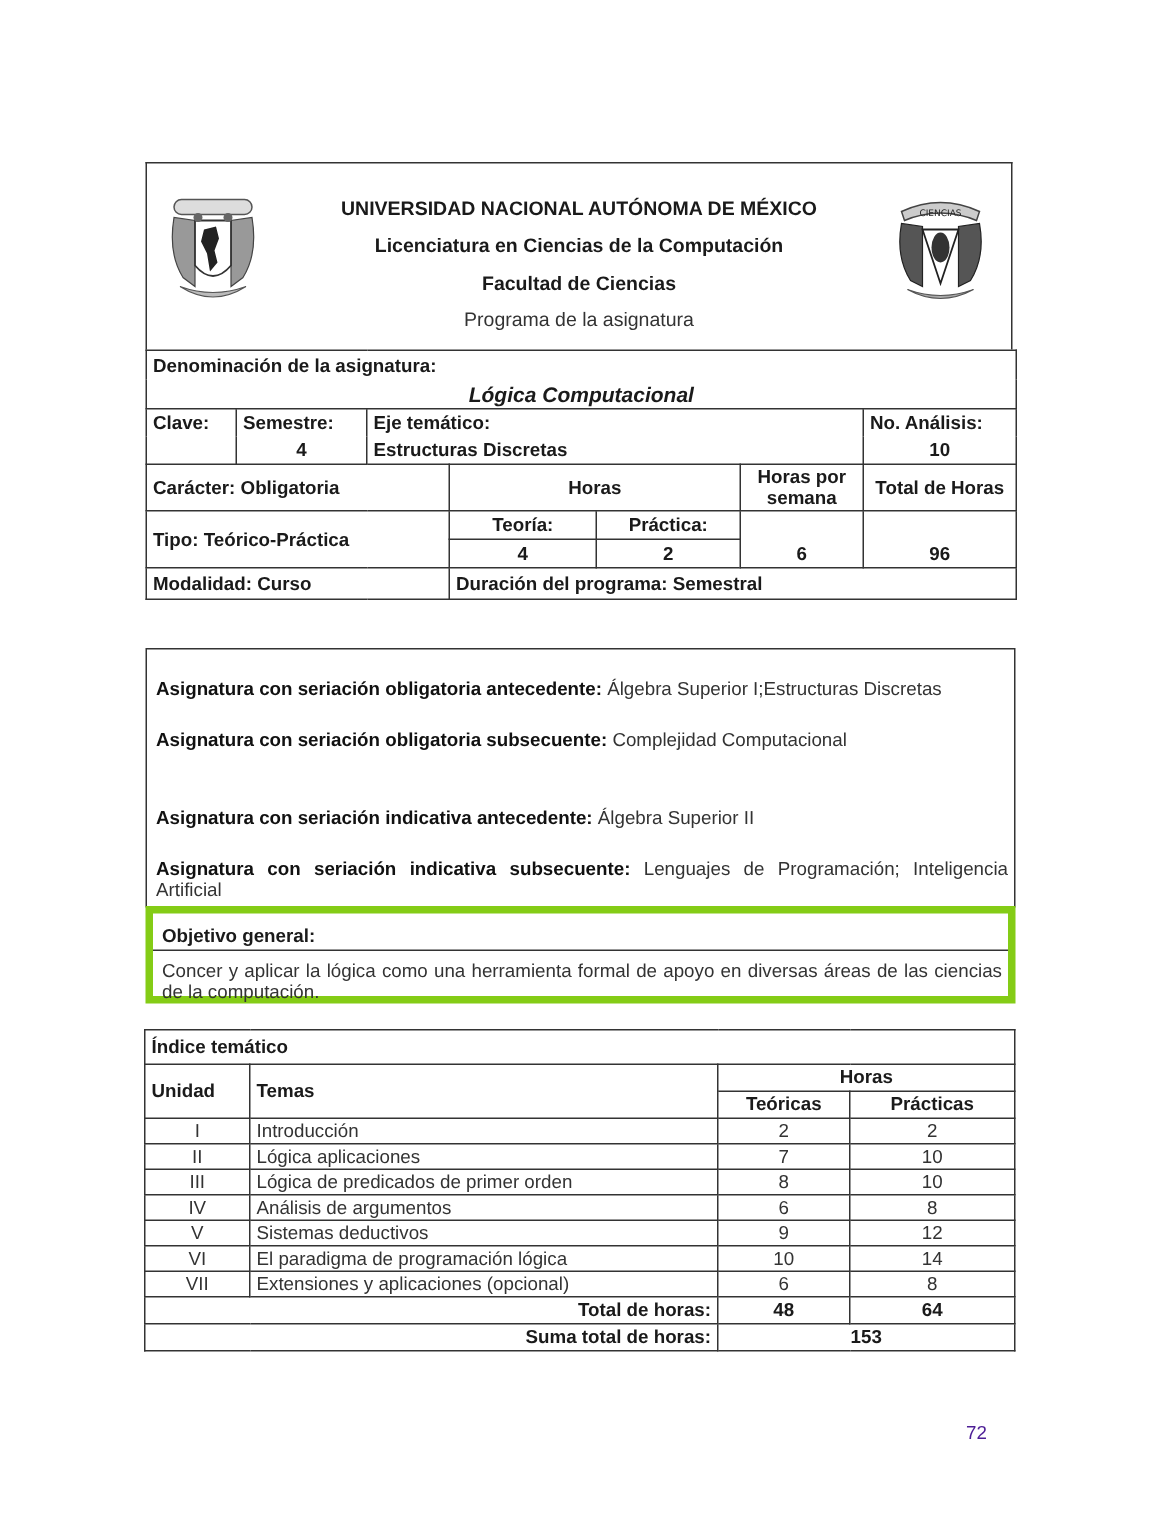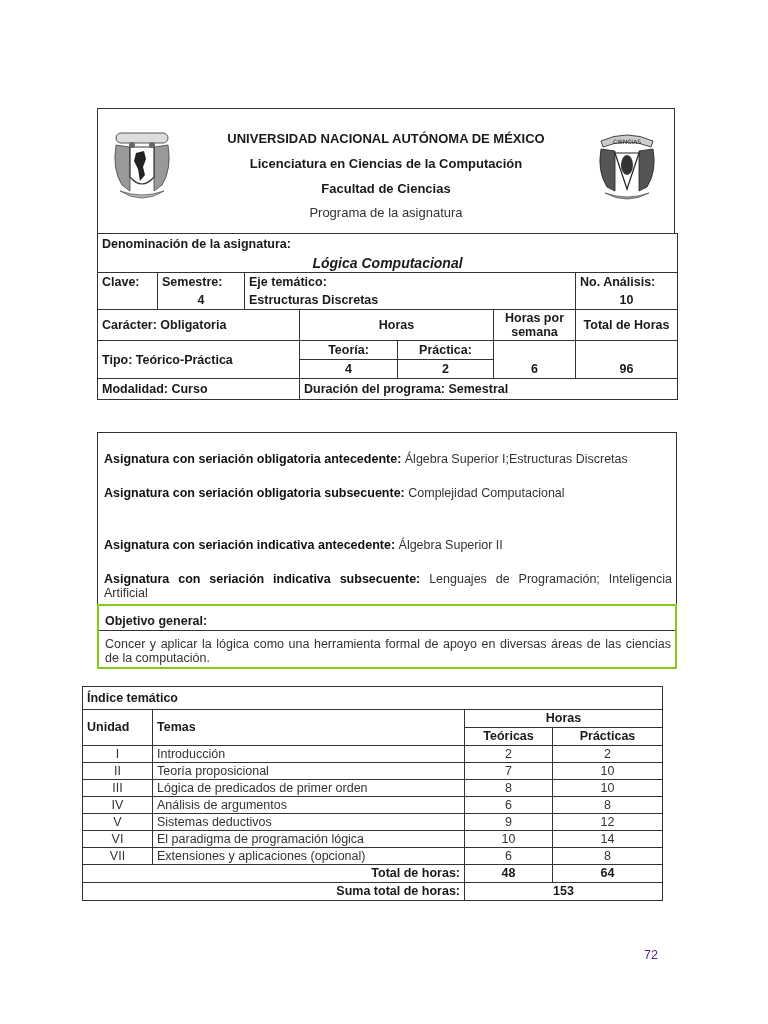--- a/index.html
+++ b/index.html
@@ -31,25 +31,25 @@
   #seriacion-box {
     left: 97px; top: 432px; width: 580px; height: 173px;
     border: 1px solid #333; box-sizing: border-box; font-size: 12.5px;
   }
   .ser-item { position: absolute; left: 6px; right: 4px; line-height: 14px; }
   .ser-item .lab { font-weight: bold; color: #111; }
   .ser-item .val { color: #333; }
 
   #objetivo-box {
     left: 97px; top: 604px; width: 580px; height: 65px;
-    border: 2px solid #84cc16; box-sizing: border-box; font-size: 12.5px;
-  }
-
-  
-  #indice-table { left: 82px; top: 686px; width: 580px; }
+    border: 5px solid #84cc16; box-sizing: border-box; font-size: 12.5px;
+  }
+
+  
+  #indice-table { left: 96px; top: 686px; width: 580px; }
   #indice-table td { height: 16px; line-height: 15px; }
   #indice-table td.lt { color: #333; font-weight: normal; }
 
   #page-number { left: 644px; top: 948px; font-size: 12.5px; color: #4c1d95; }
 </style>
 </head>
 <body>
 
 <div id="header-box" class="abs">
   <div class="logo" style="left:12px; top:20px;">
@@ -180,21 +180,21 @@
     <td class="b c">Prácticas</td>
   </tr>
   <tr>
     <td class="c lt">I</td>
     <td class="lt">Introducción</td>
     <td class="c lt">2</td>
     <td class="c lt">2</td>
   </tr>
   <tr>
     <td class="c lt">II</td>
-    <td class="lt">Teoría proposicional</td>
+    <td class="lt">Lógica aplicaciones</td>
     <td class="c lt">7</td>
     <td class="c lt">10</td>
   </tr>
   <tr>
     <td class="c lt">III</td>
     <td class="lt">Lógica de predicados de primer orden</td>
     <td class="c lt">8</td>
     <td class="c lt">10</td>
   </tr>
   <tr>

